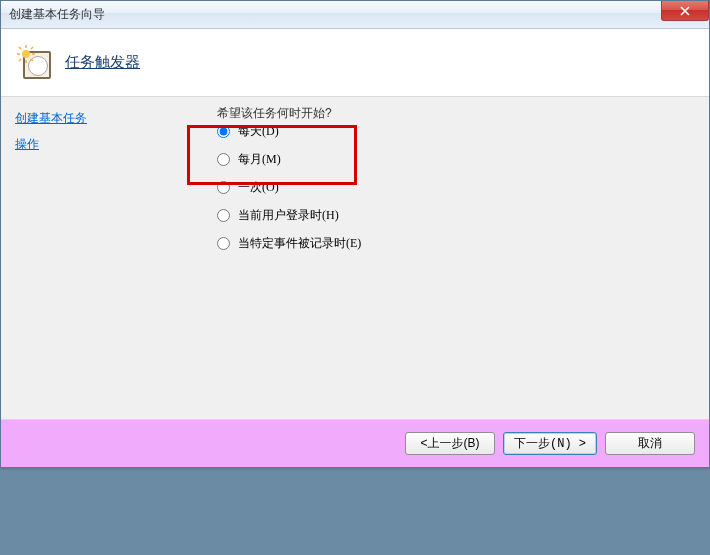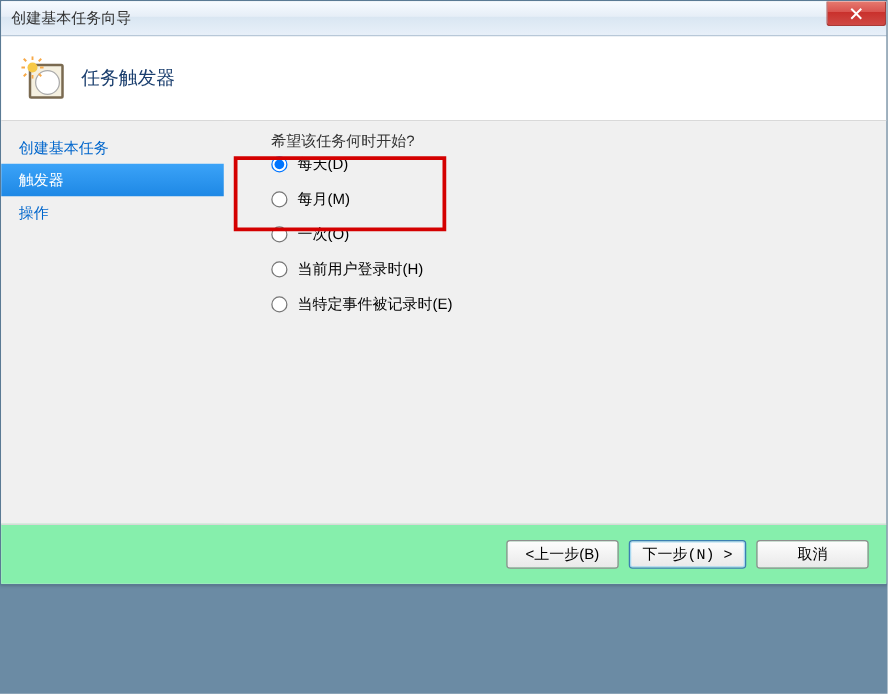--- a/index.html
+++ b/index.html
@@ -86,37 +86,39 @@
     position: absolute;
     top: 3px; left: 3px;
     width: 18px; height: 18px;
     border: 1px solid #aaa;
     border-radius: 50%;
     background: #fff;
   }
   .header-title {
     font-size: 15px;
     color: #1a3e6e;
+    text-decoration: underline;
   }
   .body {
     flex: 1;
     display: flex;
     background: #f0f0f0;
   }
   .sidebar {
     width: 178px;
     background: #f0f0f0;
     padding-top: 8px;
   }
   .sidebar-item {
     padding: 4px 10px 4px 14px;
     font-size: 12px;
     color: #0066cc;
     cursor: pointer;
     line-height: 18px;
+    text-decoration: underline;
   }
   .sidebar-item.active {
     background: linear-gradient(to bottom, #3ba3f8 0%, #1e88e5 100%);
     color: #fff;
   }
   .content {
     flex: 1;
     padding: 8px 14px 0 14px;
     position: relative;
   }
@@ -135,30 +137,30 @@
     gap: 8px;
     margin-bottom: 11px;
     font-size: 12px;
     color: #000;
   }
   .option input[type="radio"] {
     width: 13px;
     height: 13px;
     cursor: pointer;
   }
-  .option label { cursor: pointer; }
+  .option label { cursor: pointer; font-family: Liberation Serif, serif; }
   .highlight-box {
     position: absolute;
     border: 3px solid #d40000;
     pointer-events: none;
   }
   .footer {
     height: 48px;
     border-top: 1px solid #d9d9d9;
-    background: #86efac;
+    background: #f0abfc;
     display: flex;
     align-items: center;
     justify-content: flex-end;
     gap: 8px;
     padding-right: 14px;
   }
   .btn {
     min-width: 90px;
     height: 23px;
     padding: 0 10px;
@@ -209,21 +211,20 @@
         </g>
       </svg>
     </div>
     <div class="header-title">任务触发器</div>
   </div>
 
   <div class="body">
 
     <div class="sidebar">
       <div class="sidebar-item">创建基本任务</div>
-      <div class="sidebar-item active">触发器</div>
       <div class="sidebar-item">操作</div>
     </div>
 
     <div class="content">
       <div class="prompt">希望该任务何时开始?</div>
 
       <div class="options">
         <div class="option">
           <input type="radio" name="trig" checked="" style="">
           <label>每天(D)</label>

